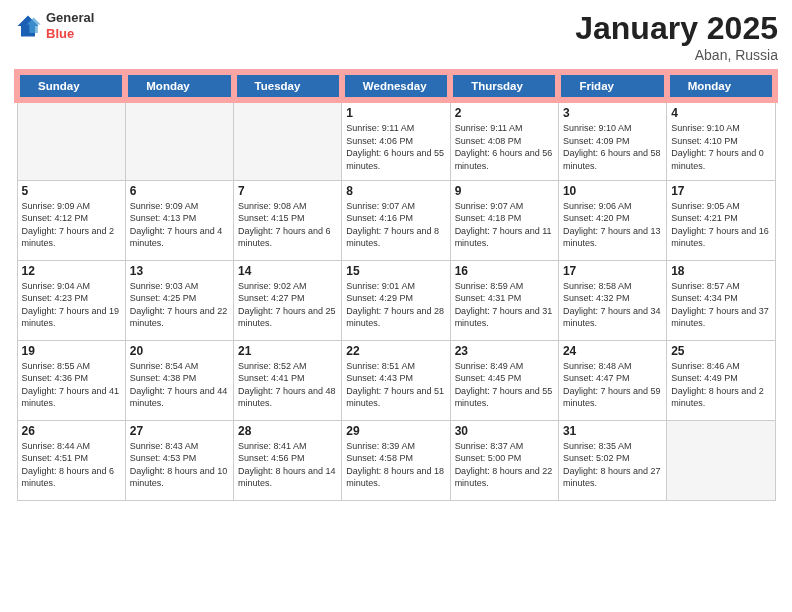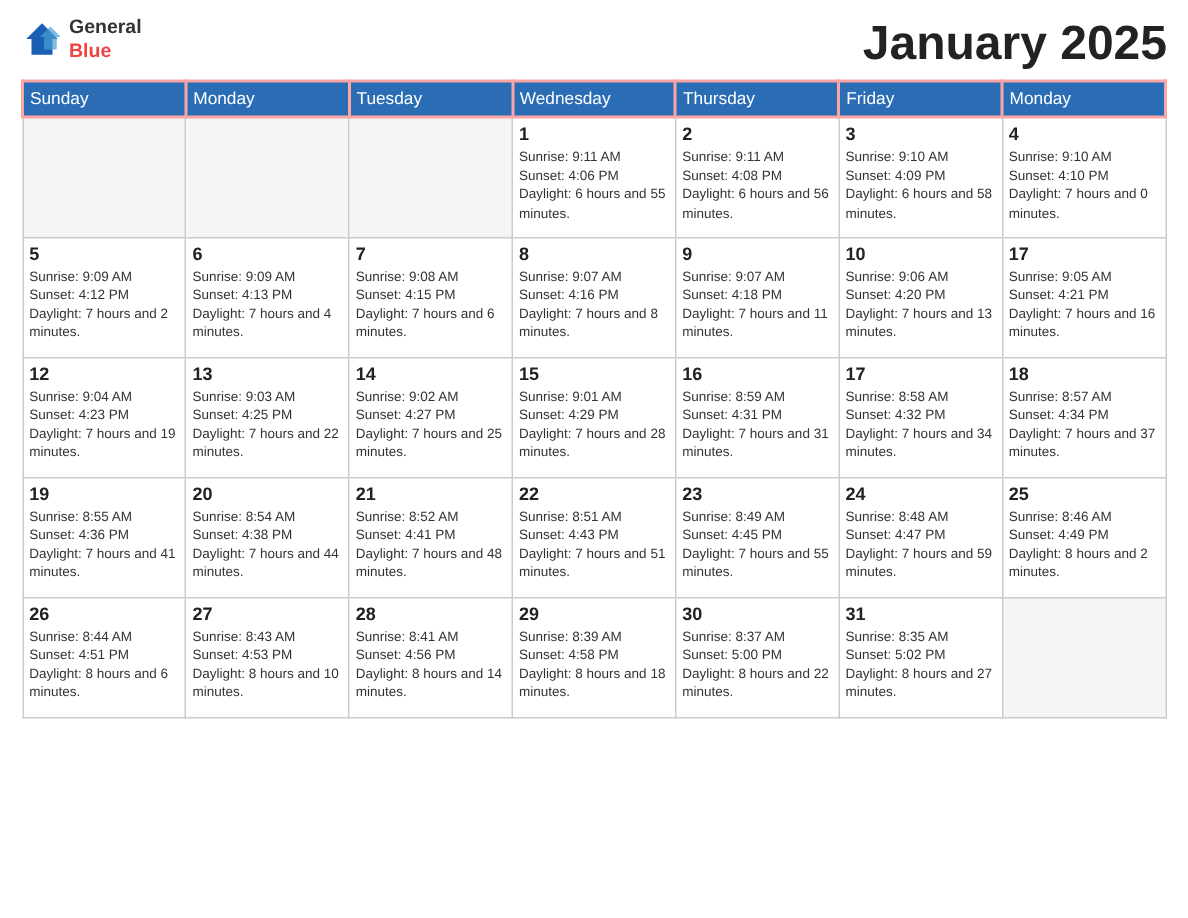--- a/index.html
+++ b/index.html
@@ -54,23 +54,23 @@
     }
     .calendar {
       width: 100%;
       border-collapse: collapse;
       table-layout: fixed;
     }
     .calendar thead tr th {
       background: #2a6db5;
       color: #fff;
       font-size: 11.5px;
-      font-weight: normal;
-      padding: 5px 4px;
-      border: 2px solid #fca5a5;
+      font-weight: bold;
+      padding: 5px 18px;
+      border: 6px solid #fca5a5;
       text-align: left;
     }
     .calendar tbody tr td {
       border: 1px solid #ccc;
       vertical-align: top;
       padding: 3px 4px;
       font-size: 9.5px;
       color: #333;
       height: 80px;
       background: #fff;
@@ -104,20 +104,21 @@
         <polygon points="20,2 38,22 32,22 32,37 8,37 8,22 2,22" fill="none" stroke="#1a5fb4" stroke-width="0"></polygon>
         <polygon points="28,8 38,18 34,18 34,30 22,30 22,18 18,18" fill="#4a9fd4" opacity="0.7"></polygon>
       </svg>
       <div class="logo-text">
         <span class="logo-general">General</span>
         <span class="logo-blue">Blue</span>
       </div>
     </div>
     <div class="title-block">
       <div class="month-title">January 2025</div>
+      <div class="location">Aban, Russia</div>
     </div>
   </div>
 
   <table class="calendar">
     <thead>
       <tr>
       <th>Sunday</th>
           <th>Monday</th>
           <th>Tuesday</th>
           <th>Wednesday</th>

